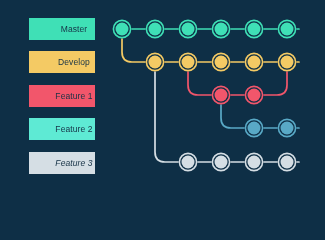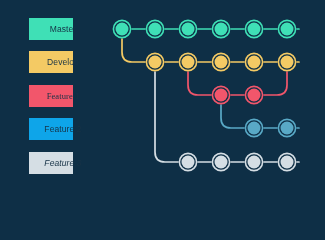--- a/index.html
+++ b/index.html
@@ -6,21 +6,21 @@
   body{
     width:325px;height:190px;overflow:hidden;
     background:#0e2f46;
     font-family:"Liberation Sans",sans-serif;
   }
   #root{position:relative;width:325px;height:190px;}
 
   
   #legend{position:absolute;left:0;top:0;width:110px;height:190px;}
   .legend-item{
-    position:absolute;left:29px;width:44px;height:22px;
+    position:absolute;left:29px;width:66px;height:22px;
     display:flex;align-items:center;justify-content:center;
     box-sizing:border-box;
     padding-left:24px;
   }
   .legend-label{
     font-size:8.5px;letter-spacing:.1px;color:#163246;
     white-space:nowrap;line-height:1;
   }
 
   
@@ -32,24 +32,24 @@
 
 <div id="root">
 
   <div id="legend">
     <div class="legend-item" style="top: 18px; background: rgb(63, 224, 182);">
       <span class="legend-label" style="color: rgb(22, 50, 70);">Master</span>
     </div>
     <div class="legend-item" style="top: 51px; background: rgb(244, 202, 100);">
       <span class="legend-label" style="color: rgb(22, 50, 70); text-align: center;">Develop</span>
     </div>
-    <div class="legend-item" style="top: 85px; background: rgb(242, 86, 107); font-family: Liberation Serif, serif;">
+    <div class="legend-item" style="top: 85px; background: rgb(242, 86, 107);">
       <span class="legend-label" style="color: rgb(22, 50, 70);">Feature 1</span>
     </div>
-    <div class="legend-item" style="top: 118px; background: #0ea5e9;">
+    <div class="legend-item" style="top: 118px; background: #5eead4;">
       <span class="legend-label" style="color: rgb(22, 50, 70);">Feature 2</span>
     </div>
     <div class="legend-item" style="top: 152px; background: rgb(213, 222, 228);">
       <span class="legend-label" style="color: rgb(22, 50, 70); font-style: italic;">Feature 3</span>
     </div>
   </div>
 
   <div id="graph">
     <svg id="graph-svg" width="325" height="190" viewBox="0 0 325 190">
         <g>

